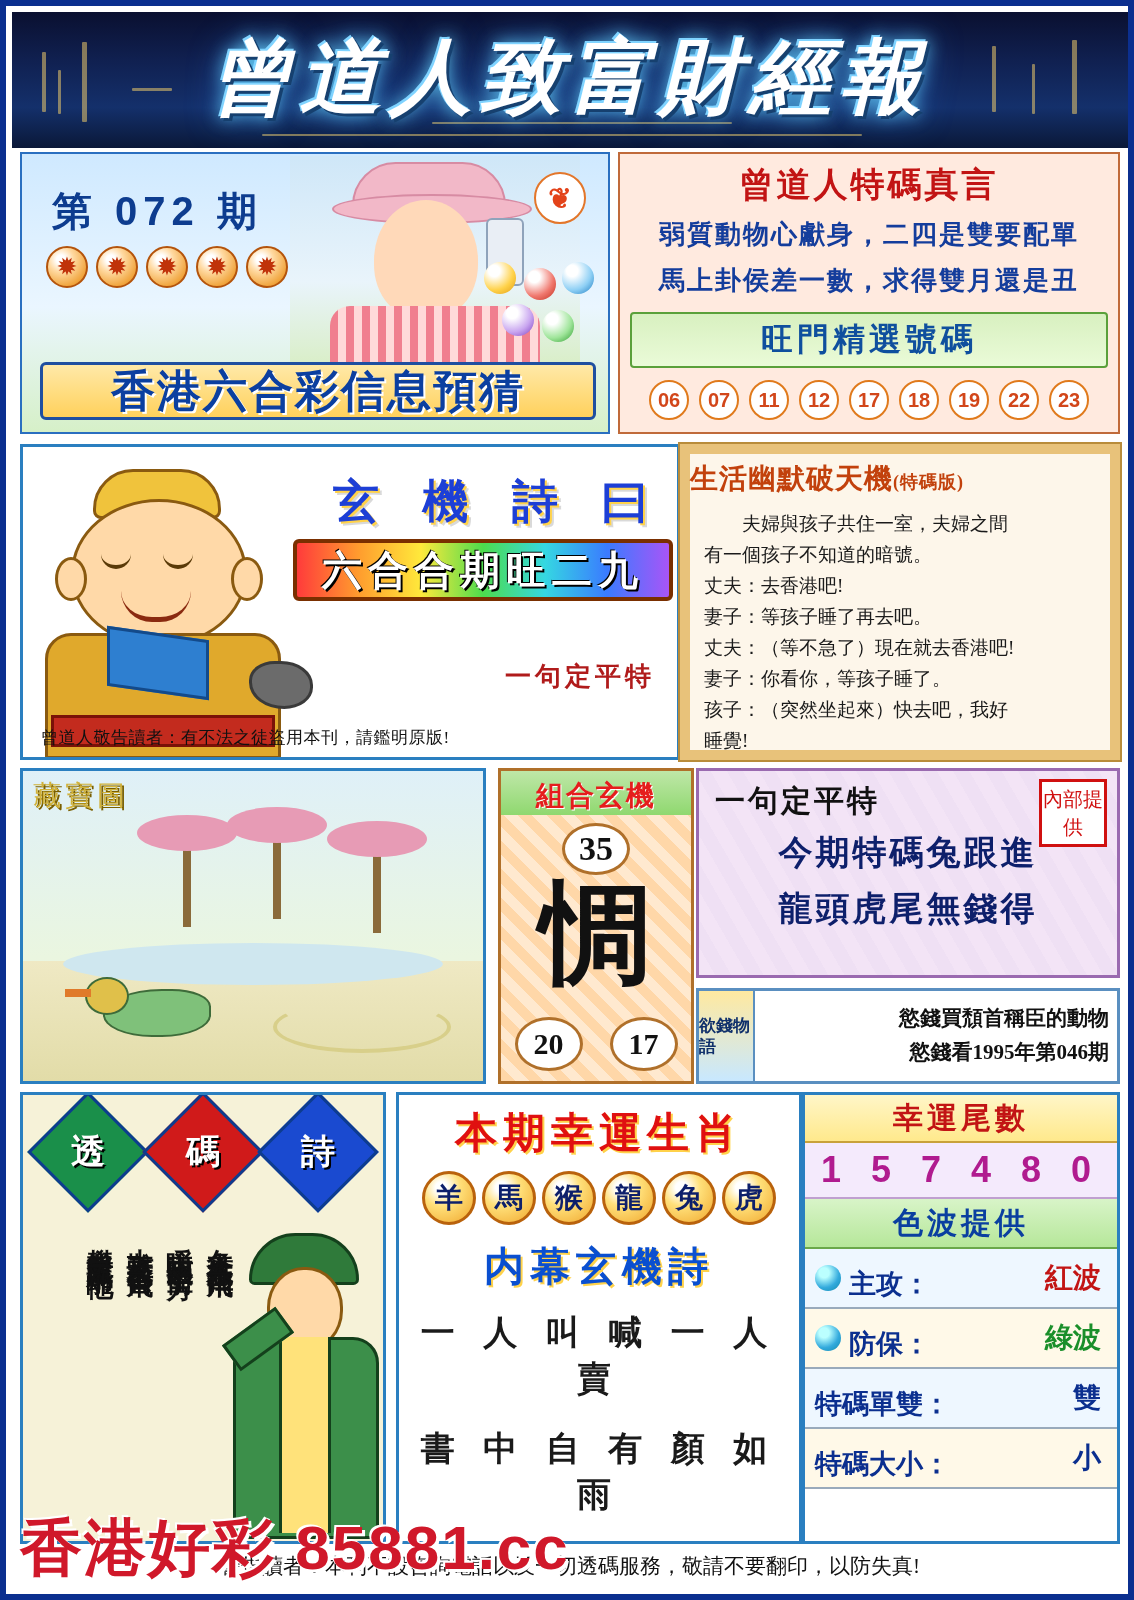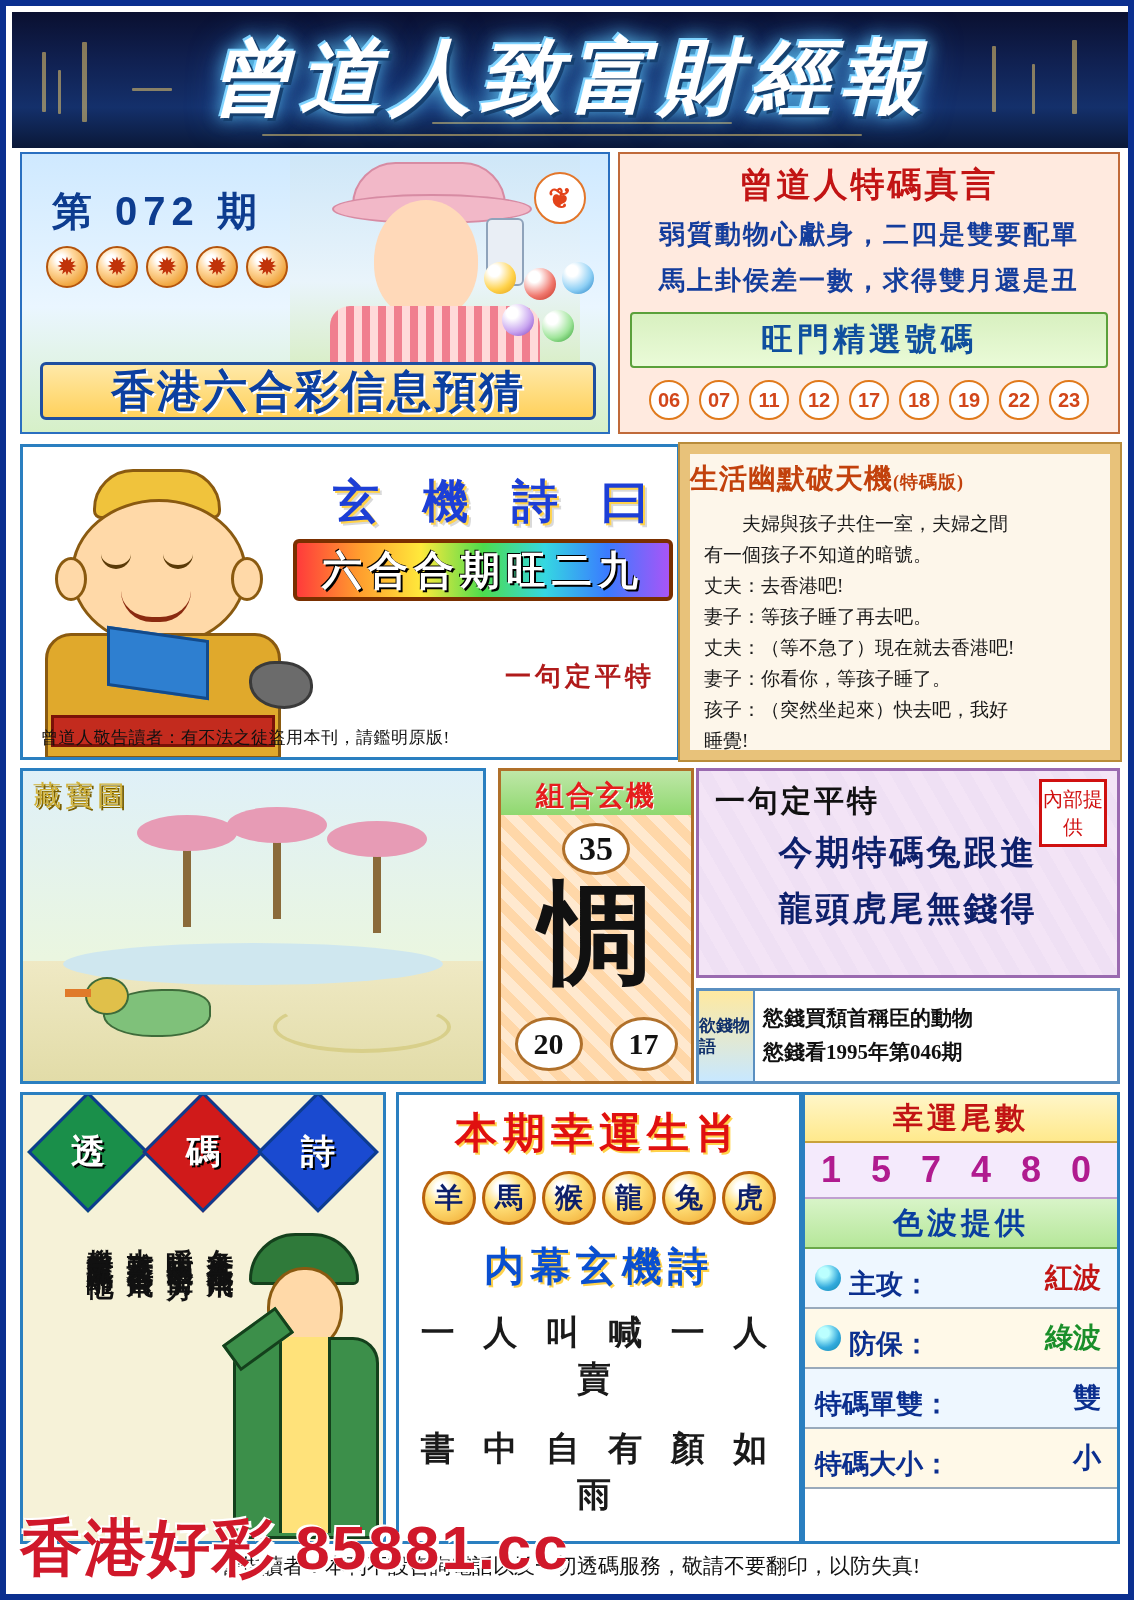--- a/index.html
+++ b/index.html
@@ -215,21 +215,21 @@
   }
   .tips-foot{
     position:absolute;left:0;bottom:0;width:424px;height:96px;
     background:#ffffff;border:3px solid #5a8fc0;box-sizing:border-box;display:flex;
   }
   .tf-left{
     width:54px;background:linear-gradient(180deg,#ffe9a0,#c8e8ff);
     border-right:2px solid #5a8fc0;font-size:17px;font-weight:bold;
     display:flex;flex-direction:column;align-items:center;justify-content:center;line-height:21px;color:#10306b;
   }
-  .tf-right{flex:1;padding:10px 8px;font-size:21px;line-height:34px;color:#111;font-weight:bold;}
+  .tf-right{flex:1;padding:10px 8px;font-size:21px;line-height:34px;color:#111;font-weight:bold;text-align:right;}
   
   .bottom{position:absolute;left:6px;top:1086px;width:1116px;height:460px;}
   .b-left{
     position:absolute;left:8px;top:0;width:366px;height:452px;
     background:#f6f2d8;border:3px solid #2a7fc0;box-sizing:border-box;overflow:hidden;
   }
   .diamonds{display:flex;justify-content:space-around;padding:14px 8px 4px;}
   .dia{
     width:86px;height:86px;transform:rotate(45deg);
     display:flex;align-items:center;justify-content:center;

